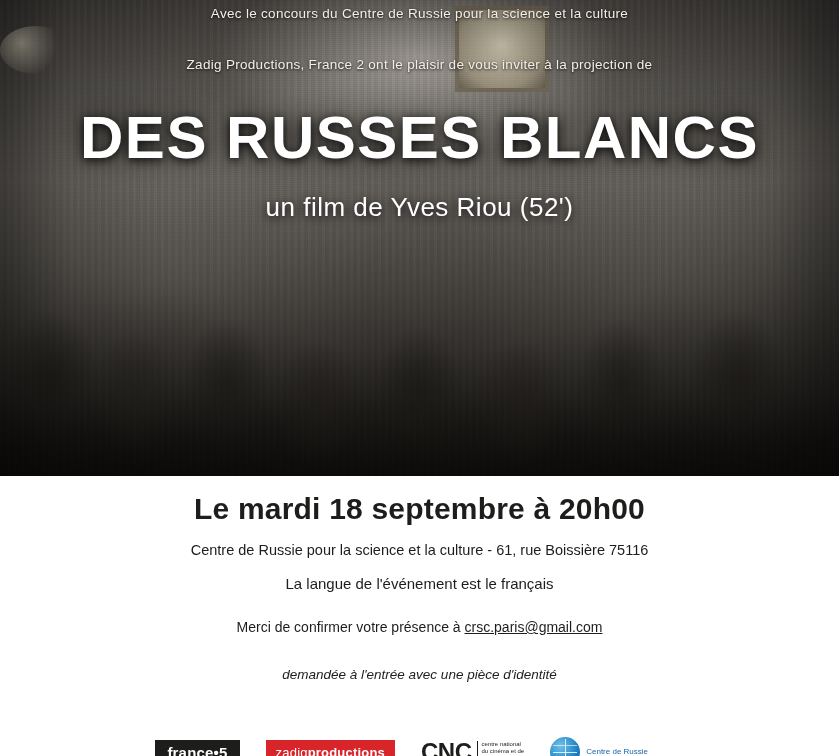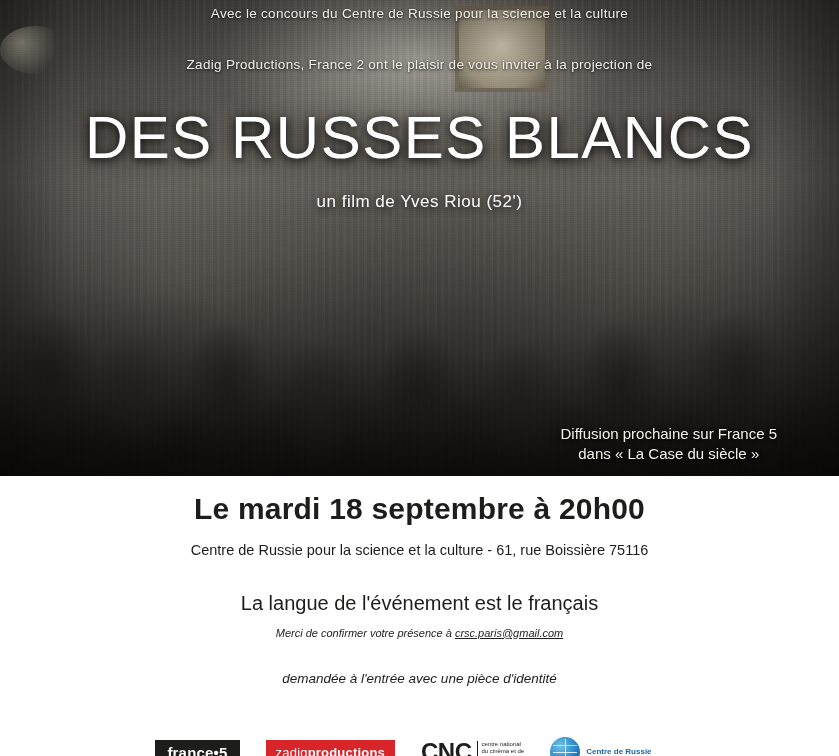--- a/index.html
+++ b/index.html
@@ -110,29 +110,29 @@
     top: 57px; left: 0; right: 0;
     font-size: 13.5px;
     letter-spacing: 0.3px;
     color: #f2efe9;
     text-shadow: 0 1px 3px rgba(0,0,0,0.85);
   }
   .title {
     position: absolute;
     top: 103px; left: 0; right: 0;
     font-size: 60px;
-    font-weight: normal;
+    font-weight: bold;
     letter-spacing: 1.5px;
     color: #ffffff;
     text-shadow: 0 2px 10px rgba(0,0,0,0.9), 0 0 26px rgba(0,0,0,0.55);
   }
   .subtitle {
     position: absolute;
     top: 192px; left: 0; right: 0;
-    font-size: 17px;
+    font-size: 26px;
     color: #ffffff;
     letter-spacing: 0.5px;
     text-shadow: 0 2px 8px rgba(0,0,0,0.9);
   }
   .broadcast {
     position: absolute;
     right: 62px;
     top: 424px;
     text-align: center;
     font-size: 15px;
@@ -155,28 +155,27 @@
     font-size: 30px;
     font-weight: bold;
     letter-spacing: 0.2px;
   }
   .venue {
     margin-top: 14px;
     font-size: 14.5px;
     line-height: 1.5;
   }
   .notes {
-    margin-top: 26px;
-    font-size: 20px;
+    margin-top: 10px;
+    font-size: 15px;
     line-height: 1.55;
   }
   .rsvp {
-    margin-top: 8px;
-    font-size: 11px;
-    font-style: italic;
+    margin-top: 24px;
+    font-size: 14px;
   }
   .rsvp a {
     color: #1d1d1b;
     text-decoration: underline;
   }
   .fineprint {
     margin-top: 30px;
     font-size: 13.5px;
     line-height: 1.5;
     font-style: italic;
@@ -258,43 +257,39 @@
     width: 24px; height: 1px;
     background: rgba(255,255,255,0.8);
     box-shadow: 0 -7px 0 rgba(255,255,255,0.6), 0 7px 0 rgba(255,255,255,0.6);
   }
   .crsc-text {
     text-align: left;
     font-size: 8px;
     line-height: 1.3;
     color: #1767a8;
   }
-  .crsc-text .l1 { font-weight: bold; margin-top: 11px; }
+  .crsc-text .l1 { font-weight: normal; margin-top: 11px; }
 </style>
 </head>
 <body>
 
 <div class="poster">
   <div class="photo-bg"></div>
   <div class="photo-detail"></div>
   <div class="photo-chandelier"></div>
   <div class="photo-frame"></div>
   <div class="photo-crowd"></div>
   <div class="photo-grain"></div>
   <div class="photo-vignette"></div>
 
   <div class="poster-text">
     <div class="line-support">Avec le concours du Centre de Russie pour la science et la culture</div>
     <div class="line-presenters">Zadig Productions, France 2 ont le plaisir de vous inviter à la projection de</div>
     <div class="title">DES RUSSES BLANCS</div>
     <div class="subtitle">un film de Yves Riou (52')</div>
-    <div class="broadcast">
-      <div>Diffusion prochaine sur France 5</div>
-      <div>dans « La Case du siècle »</div>
-    </div>
   </div>
 </div>
 
 <div class="info">
   <div class="date">Le mardi 18 septembre à 20h00</div>
 
   <div class="venue">
     <div>Centre de Russie pour la science et la culture - 61, rue Boissière 75116</div>
   </div>
 

